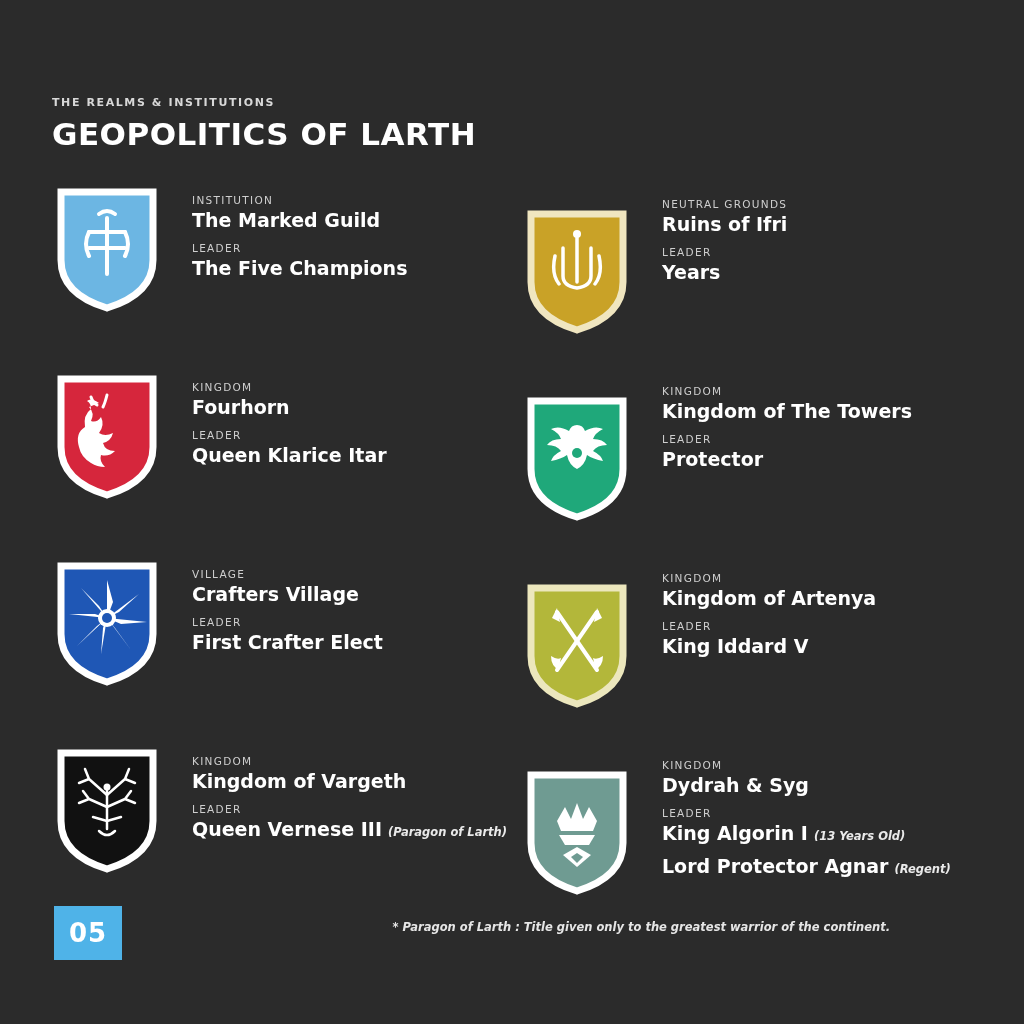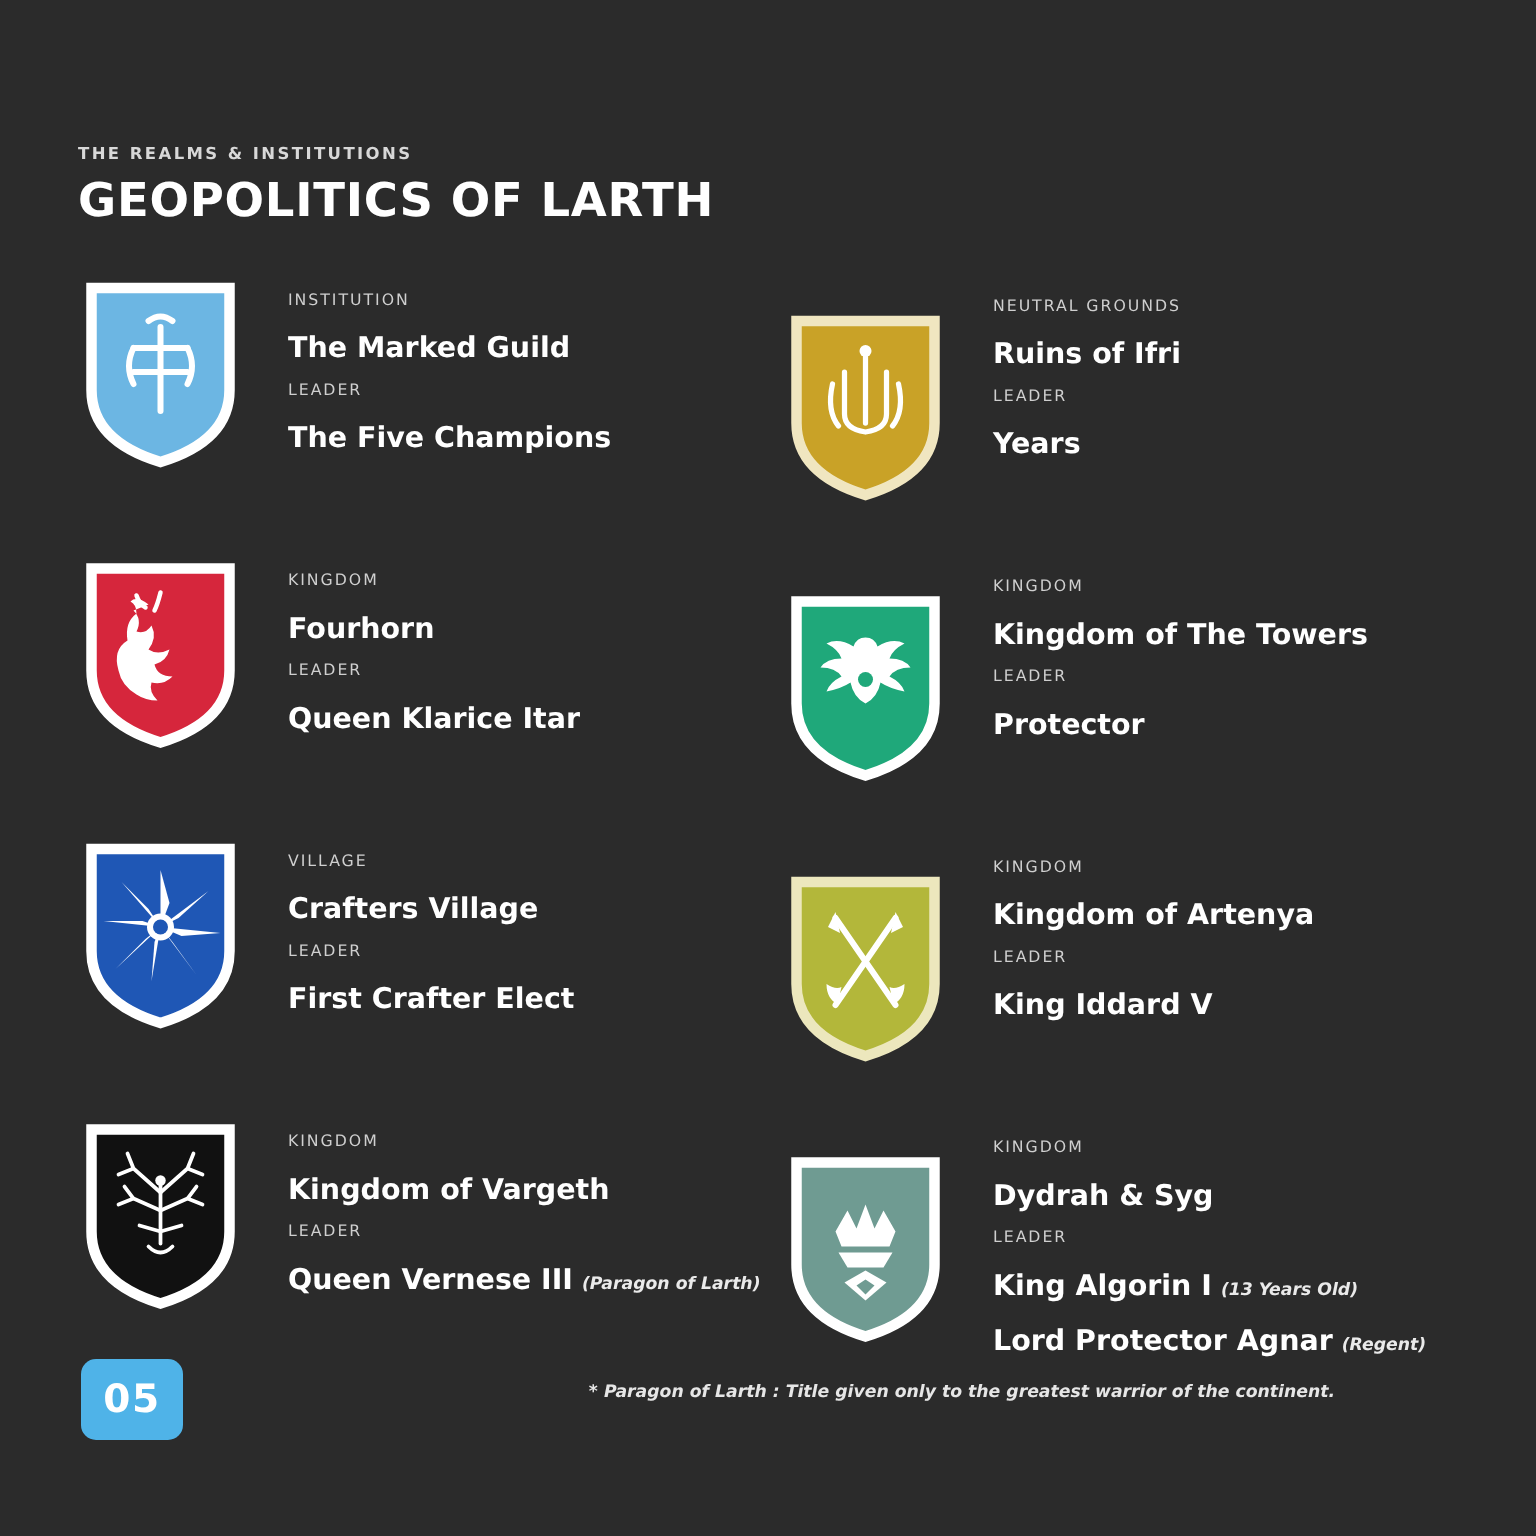--- a/index.html
+++ b/index.html
@@ -79,21 +79,21 @@
     font-size: 10.5px;
     letter-spacing: 1.3px;
     font-weight: normal;
     color: #cfcfcf;
     text-transform: uppercase;
   }
   .value {
     font-size: 19px;
     font-weight: bold;
     color: #ffffff;
-    margin-top: 15px;
+    margin-top: 3px;
     margin-bottom: 11px;
     white-space: nowrap;
   }
   .value.last { margin-bottom: 0; }
   .note {
     font-size: 11.5px;
     font-style: italic;
     font-weight: bold;
     color: #eaeaea;
     margin-left: 6px;
@@ -115,21 +115,20 @@
     width: 68px;
     height: 54px;
     background: #4fb3e8;
     color: #ffffff;
     font-size: 26px;
     font-weight: bold;
     display: flex;
     align-items: center;
     justify-content: center;
     letter-spacing: 1px;
-    border-radius: 10px;
   }
   .footnote {
     position: absolute;
     right: 54px;
     top: 920px;
     font-size: 11.5px;
     font-style: italic;
     font-weight: bold;
     color: #e6e6e6;
     text-align: left;

